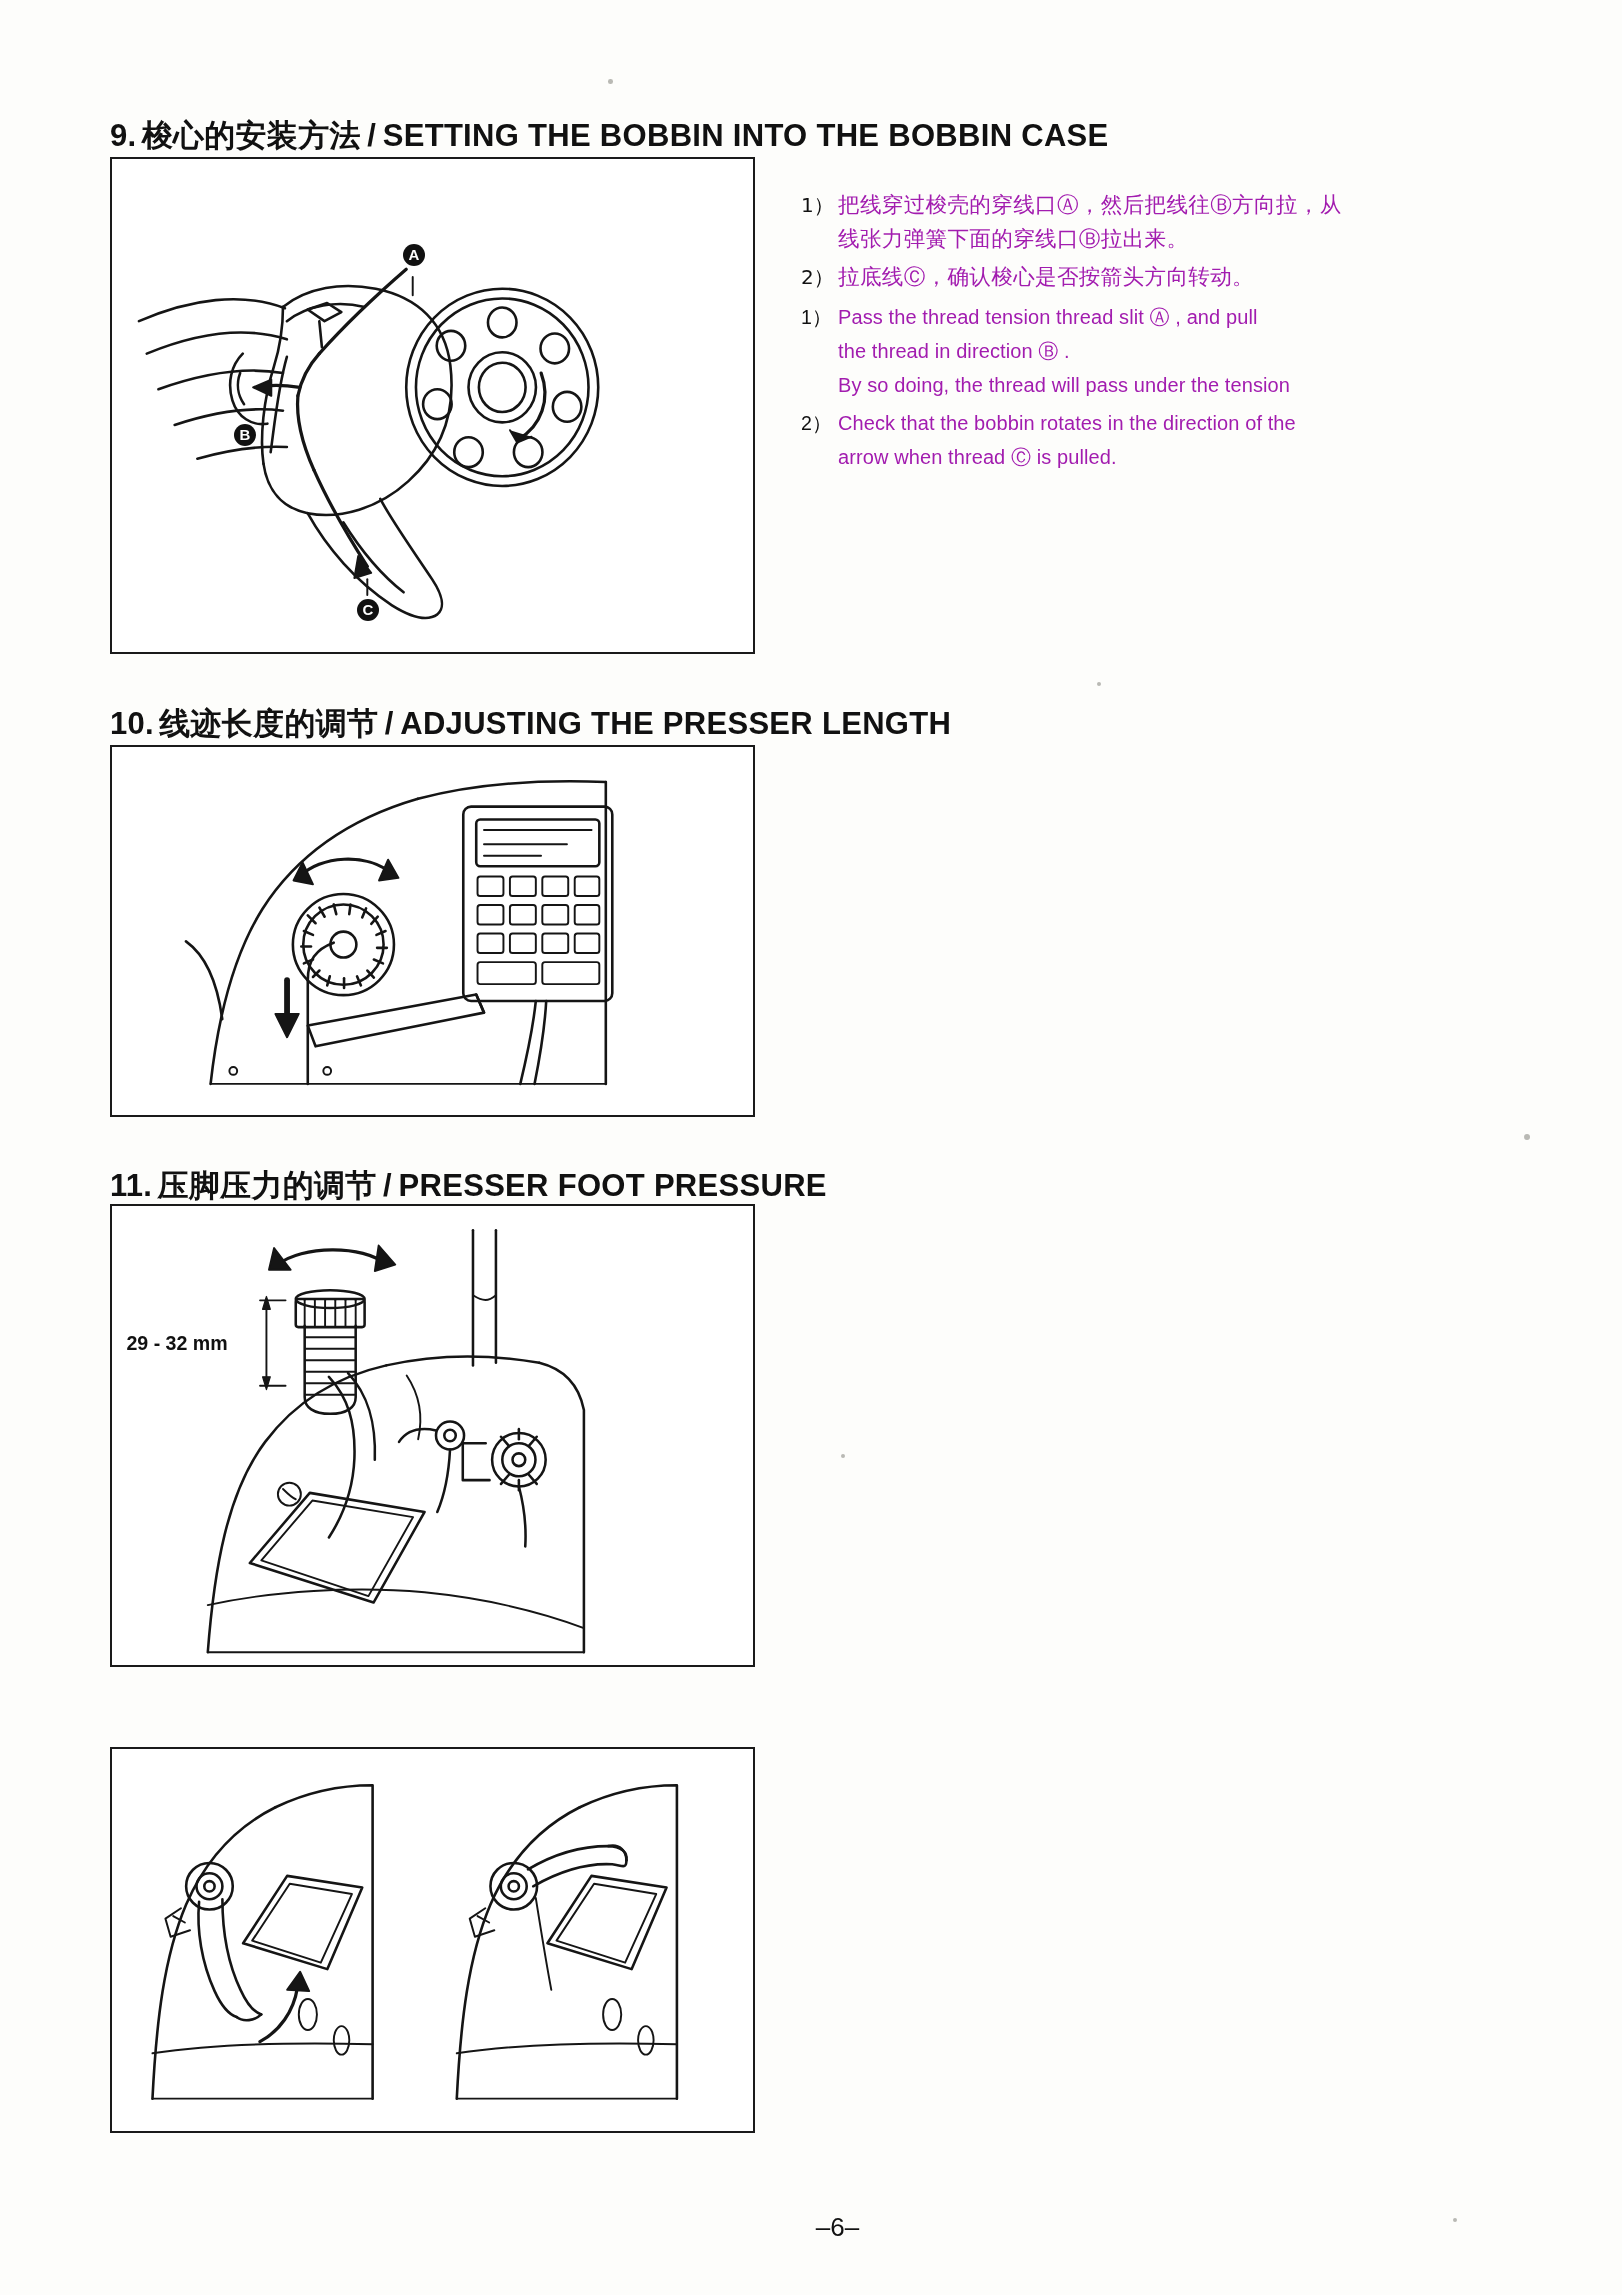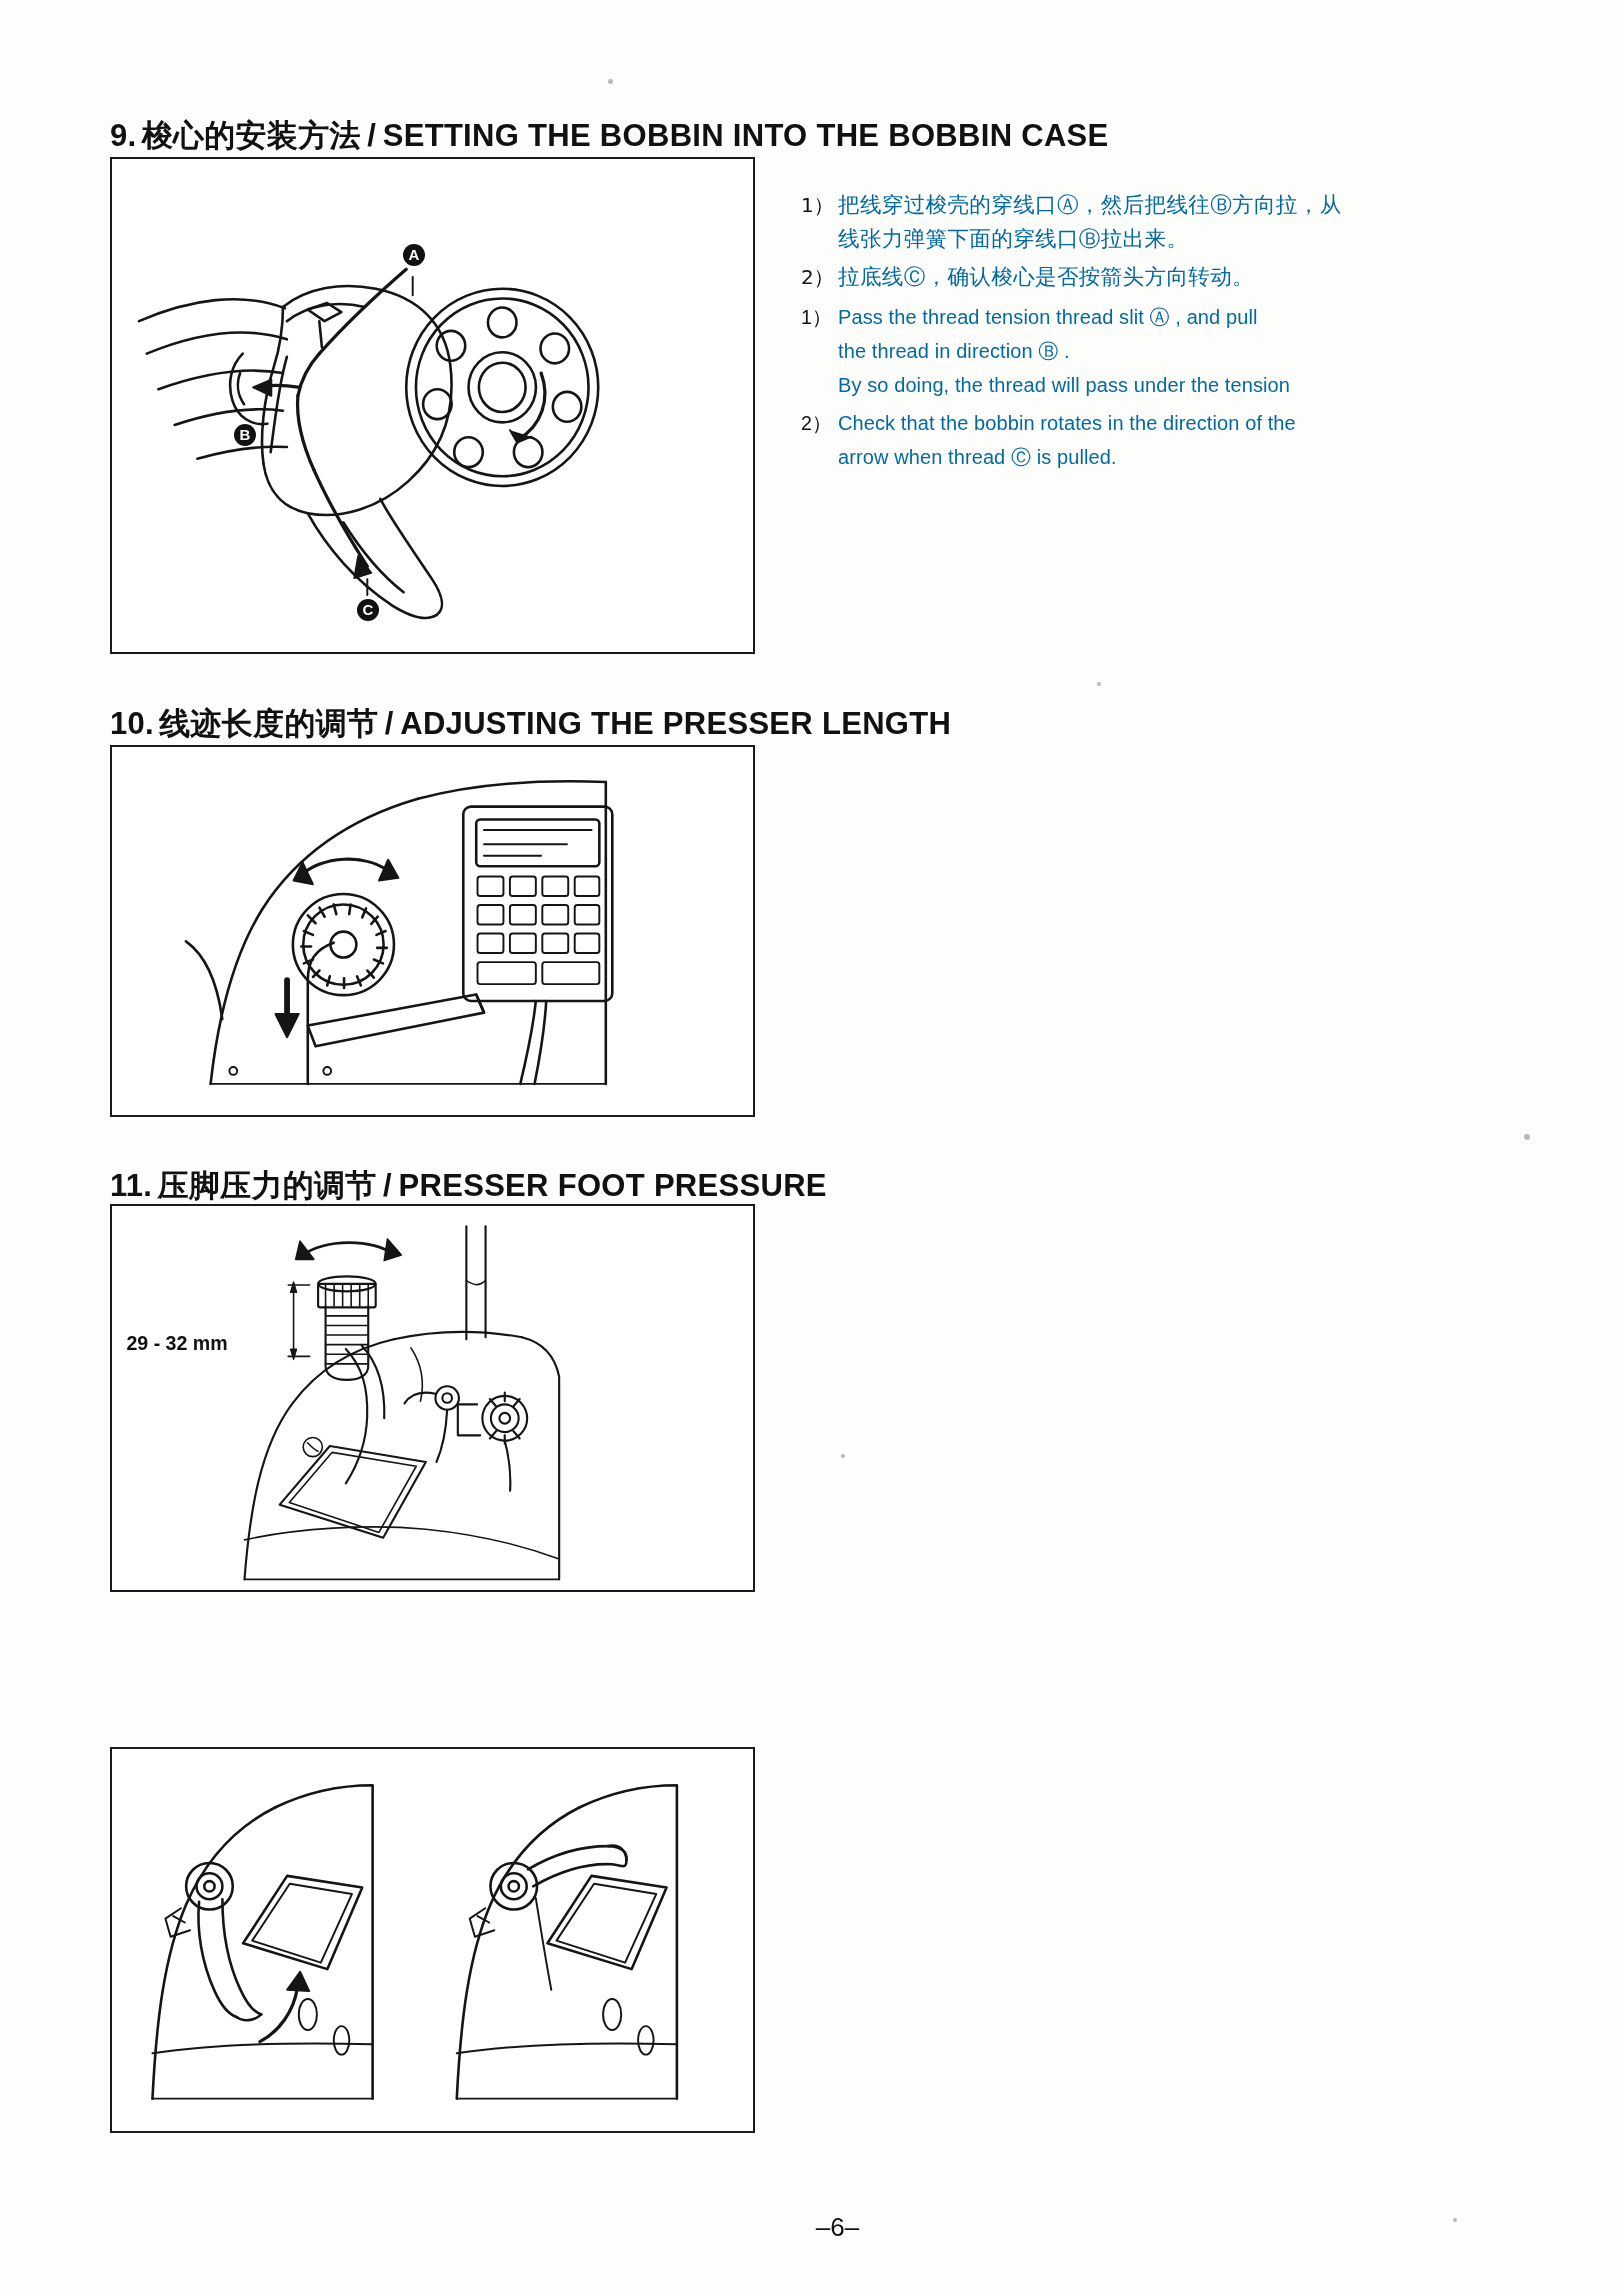--- a/index.html
+++ b/index.html
@@ -70,21 +70,21 @@
     color: #111;
   }
   .ins-marker.en {
     font-family: "Liberation Sans", sans-serif;
     font-size: 19.6px;
   }
   .ins-text {
     flex: 1 1 auto;
     font-size: 21px;
     line-height: 34px;
-    color: #0369a1;
+    color: #a21caf;
   }
   .ins-text.cn {
     font-family: "DejaVu Sans", sans-serif;
     font-size: 21.6px;
     letter-spacing: 0.3px;
   }
   .ins-text.en {
     font-family: "Liberation Sans", sans-serif;
     font-size: 20px;
     letter-spacing: 0.1px;
@@ -321,21 +321,21 @@
           <ellipse cx="330" cy="500" rx="6" ry="6" stroke-width="3"></ellipse>
           <ellipse cx="185" cy="500" rx="6" ry="6" stroke-width="3"></ellipse>
         </g>
       </svg>
     </div>
 
     <div class="section-heading" style="left:84px;top:1165px;">
       <span class="num">11.</span><span class="cn">压脚压力的调节</span><span class="sep">/</span><span class="en">PRESSER FOOT PRESSURE</span>
     </div>
 
-    <div class="figure-box" style="left:84px;top:1204px;width:645px;height:388px;">
+    <div class="figure-box" style="left:84px;top:1204px;width:645px;height:463px;">
       <svg viewBox="0 0 985 720" xmlns="http://www.w3.org/2000/svg">
         <g fill="none" stroke="#151515" stroke-width="4" stroke-linecap="round" stroke-linejoin="round">
 
           <path d="M140 700 C 150 570, 170 450, 230 370 C 275 310, 340 268, 420 250"></path>
           <path d="M420 250 C 500 232, 580 232, 660 246"></path>
           <path d="M660 246 C 700 256, 722 280, 730 320 L 730 700"></path>
           <path d="M140 700 L 730 700" stroke-width="3"></path>
 
           <path d="M206 560 L 300 450 L 480 480 L 400 622 Z"></path>
           <path d="M224 556 L 304 462 L 462 488 L 392 612 Z" stroke-width="3"></path>

